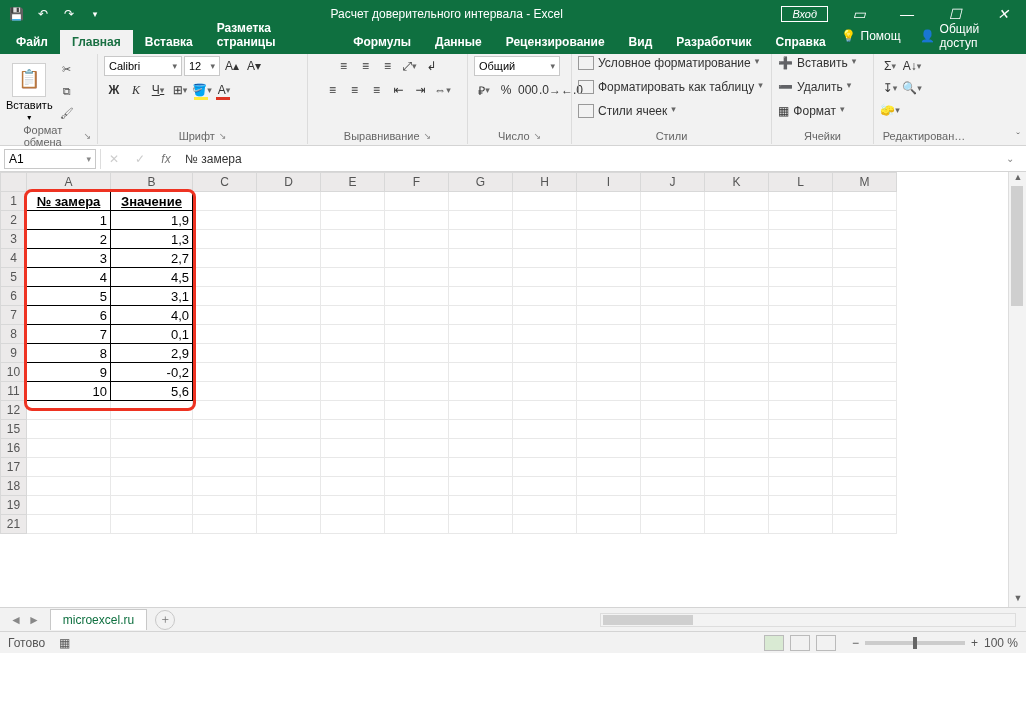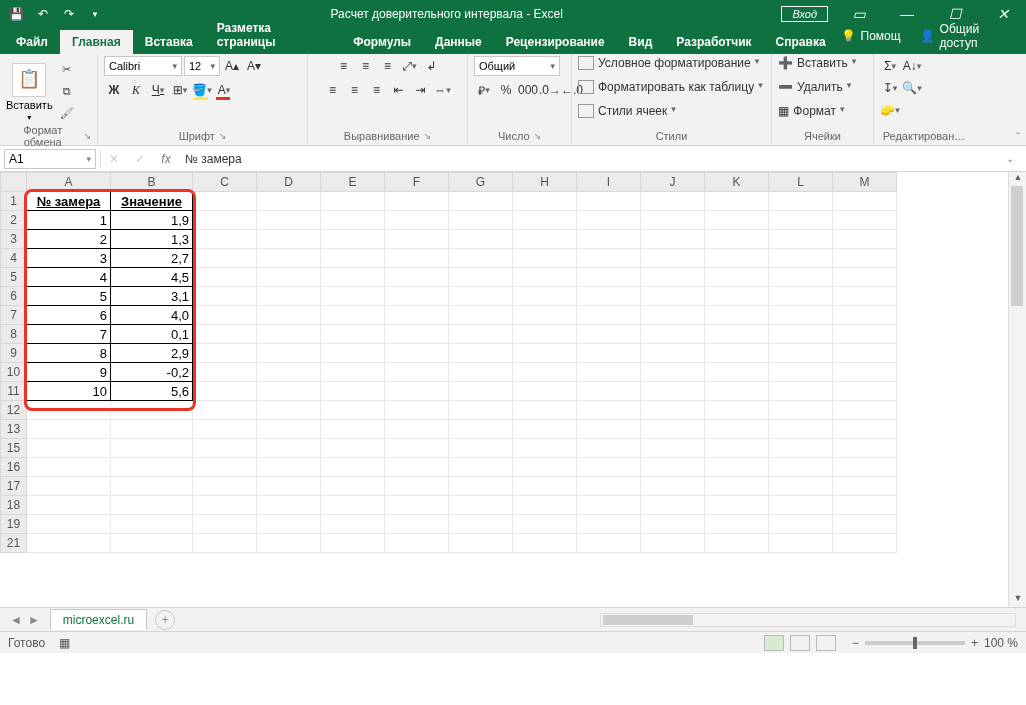--- a/index.html
+++ b/index.html
@@ -491,36 +491,20 @@
           <td class="cell colO"></td>
           <td class="cell colO"></td>
           <td class="cell colO"></td>
           <td class="cell colO"></td>
           <td class="cell colO"></td>
           <td class="cell colO"></td>
           <td class="cell colO"></td>
           <td class="cell colO"></td>
         </tr>
         <tr>
-          <td class="rowhdr">13</td>
-          <td class="cell colA" style="border: 1px solid rgb(232, 232, 232);"></td>
-          <td class="cell colB" style="border: 1px solid rgb(232, 232, 232);"></td>
-          <td class="cell colO"></td>
-          <td class="cell colO"></td>
-          <td class="cell colO"></td>
-          <td class="cell colO"></td>
-          <td class="cell colO"></td>
-          <td class="cell colO"></td>
-          <td class="cell colO"></td>
-          <td class="cell colO"></td>
-          <td class="cell colO"></td>
-          <td class="cell colO"></td>
-          <td class="cell colO"></td>
-        </tr>
-        <tr>
           <td class="rowhdr">15</td>
           <td class="cell colA" style="border: 1px solid rgb(232, 232, 232);"></td>
           <td class="cell colB" style="border: 1px solid rgb(232, 232, 232);"></td>
           <td class="cell colO"></td>
           <td class="cell colO"></td>
           <td class="cell colO"></td>
           <td class="cell colO"></td>
           <td class="cell colO"></td>
           <td class="cell colO"></td>
           <td class="cell colO"></td>

